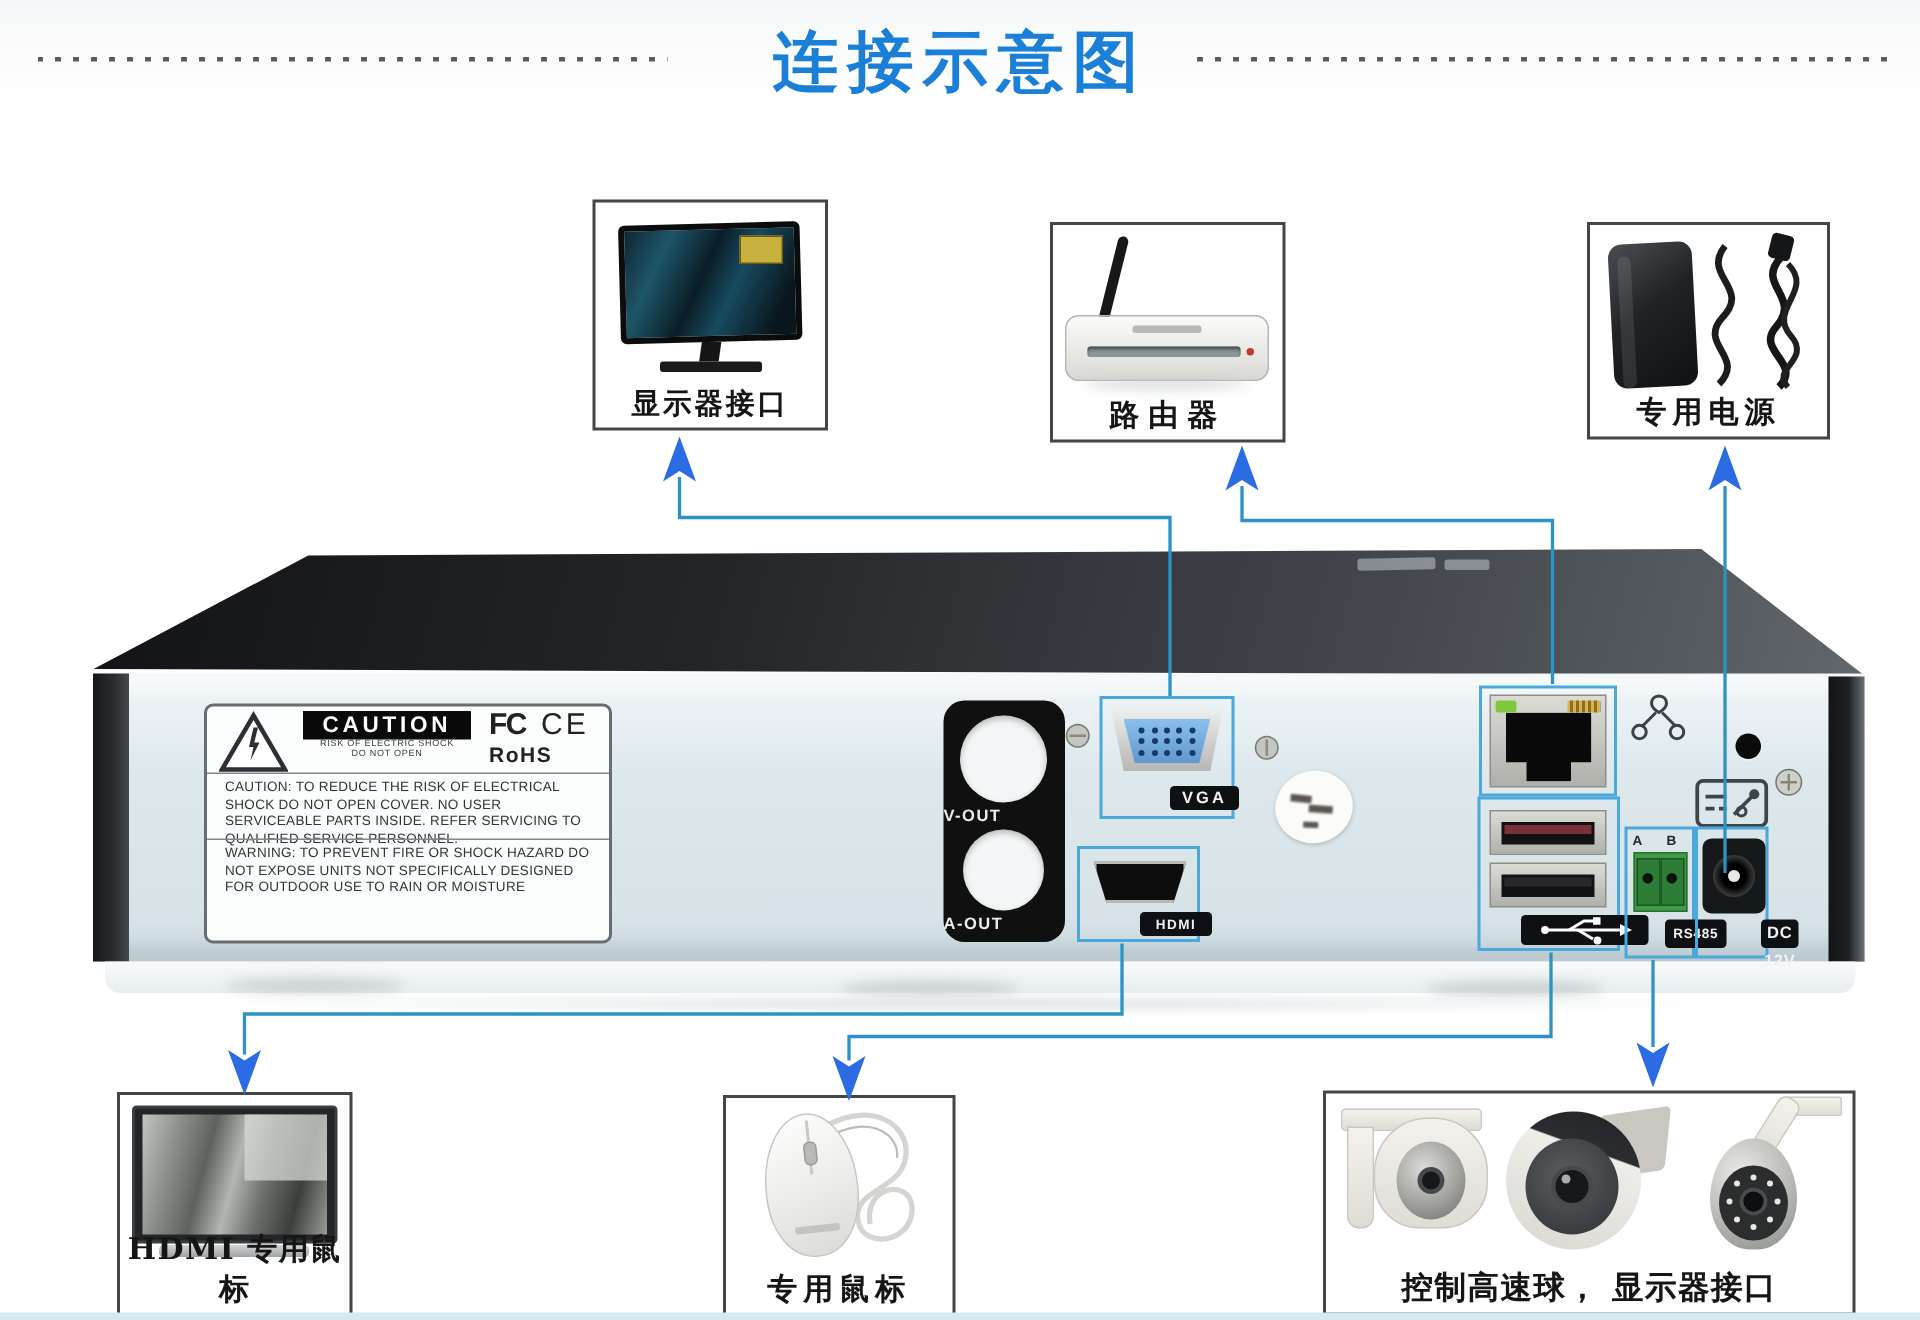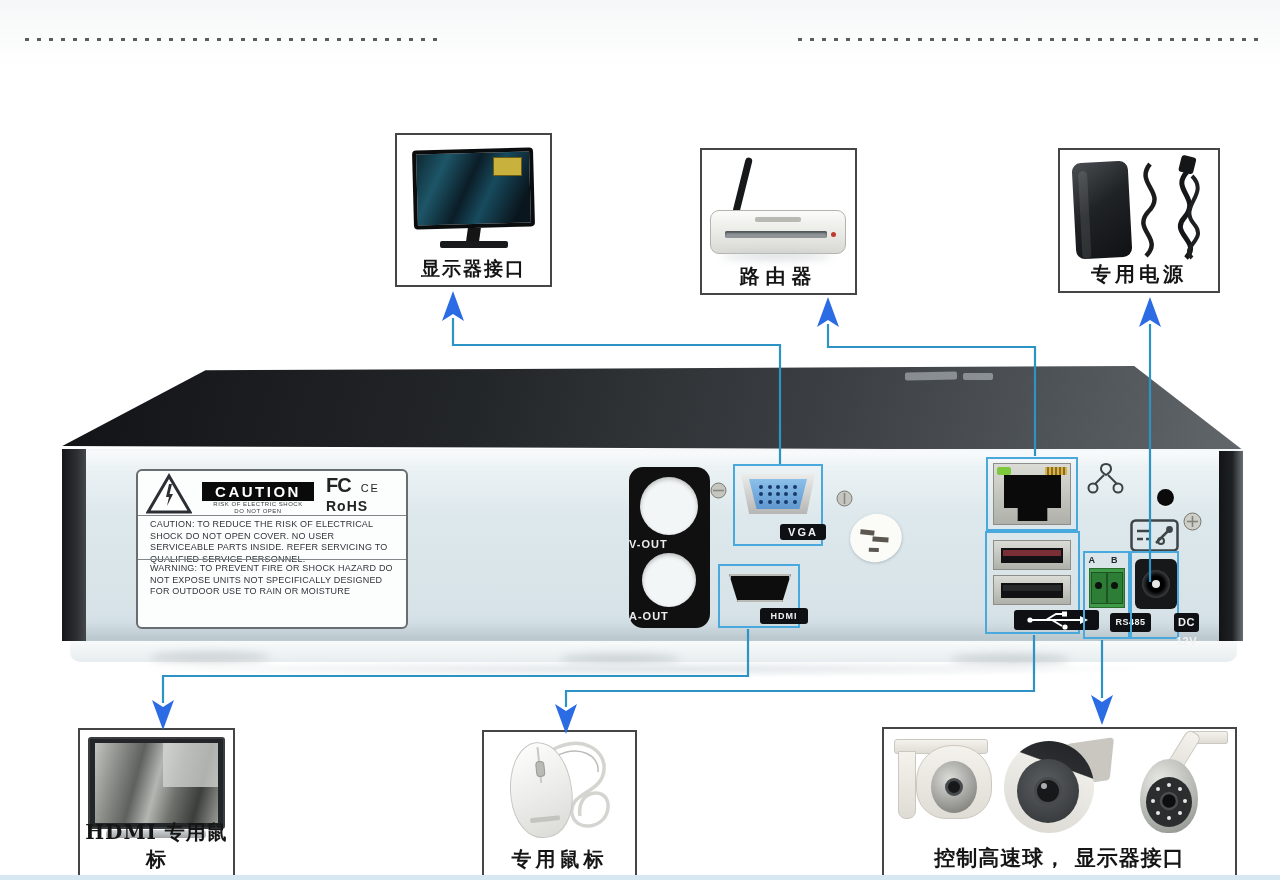--- a/index.html
+++ b/index.html
@@ -29,28 +29,28 @@
              border-top:2px solid #f4f8f9;box-sizing:border-box;
              box-shadow:inset 0 8px 12px rgba(255,255,255,.65), inset 0 -10px 16px rgba(110,130,140,.30);}
   .dev-edge-l{background:linear-gradient(90deg,#141618 0%,#2c2f32 60%,#44484b 100%);}
   .dev-edge-r{background:linear-gradient(270deg,#6a6f73 0%,#1e2124 45%,#121416 100%);}
   .dev-bottom{background:linear-gradient(180deg,#f8fafa,#e7edef);border-radius:0 0 10px 10px;}
   .foot{background:#c3c9cc;border-radius:50%;filter:blur(4px);opacity:.8;}
   .reflect{background:radial-gradient(ellipse at center,#e2e7e9 0%,rgba(255,255,255,0) 70%);}
 
   
   .caution{background:#fcfdfd;border:2px solid #686d71;border-radius:6px;box-sizing:border-box;}
-  .c-head{display:flex;align-items:flex-end;height:44px;padding:3px 6px 0 8px;box-sizing:border-box;}
+  .c-head{display:flex;align-items:flex-start;height:44px;padding:3px 6px 0 8px;box-sizing:border-box;}
   .c-mid{width:112px;margin-left:10px;}
   .c-badge{background:#0a0a0a;color:#fff;font-weight:bold;font-size:15px;
            text-align:center;letter-spacing:2.5px;padding:1px 0;}
   .c-sub{font-size:6px;color:#3c4044;text-align:center;filter:blur(.3px);letter-spacing:.5px;line-height:7px;}
   .c-certs{margin-left:12px;line-height:18px;color:#222;}
   .fcc{font-weight:800;font-size:20px;letter-spacing:-1px;}
-  .ce{font-size:11px;letter-spacing:2px;margin-left:10px;}
+  .ce{font-size:20px;letter-spacing:2px;margin-left:10px;}
   .rohs{font-weight:bold;font-size:14px;letter-spacing:1px;}
   .c-text{font-size:9px;line-height:11.5px;color:#30343a;padding:3px 10px 2px 12px;
           border-top:1.5px solid #82878b;filter:blur(.35px);letter-spacing:.2px;height:44px;box-sizing:border-box;}
   .c-warn{height:66px;}
 
   
   .av{background:#101010;border-radius:14px;}
   .av-circle{position:absolute;background:#f3f6f6;border-radius:50%;box-shadow:inset 0 2px 4px rgba(0,0,0,.25);}
   .av-label{position:absolute;left:0;right:0;color:#ececec;
             font-size:11px;font-weight:bold;letter-spacing:1px;}
@@ -121,20 +121,21 @@
 
   svg{display:block;}
 </style>
 </head>
 <body>
 
 <div class="stage">
 
   <div class="dash" style="left:25px;top:38px;width:420px"></div>
   <div class="dash" style="left:798px;top:38px;width:466px"></div>
+  <div class="title">连接示意图</div>
 
   <div class="abs" style="left:0;top:0;width:1280px;height:880px">
     <div class="dev-top abs" style="left:60px;top:366px;width:1183px;height:86px"></div>
     <div class="vent abs" style="left:905px;top:372px;width:52px;height:8px;transform:rotate(-1deg)"></div>
     <div class="vent abs" style="left:963px;top:373px;width:30px;height:7px"></div>
 
     <div class="dev-panel abs" style="left:62px;top:449px;width:1181px;height:192px"></div>
     <div class="dev-edge-l abs" style="left:62px;top:449px;width:24px;height:192px"></div>
     <div class="dev-edge-r abs" style="left:1219px;top:451px;width:24px;height:190px"></div>
     <div class="dev-bottom abs" style="left:70px;top:641px;width:1167px;height:21px"></div>

